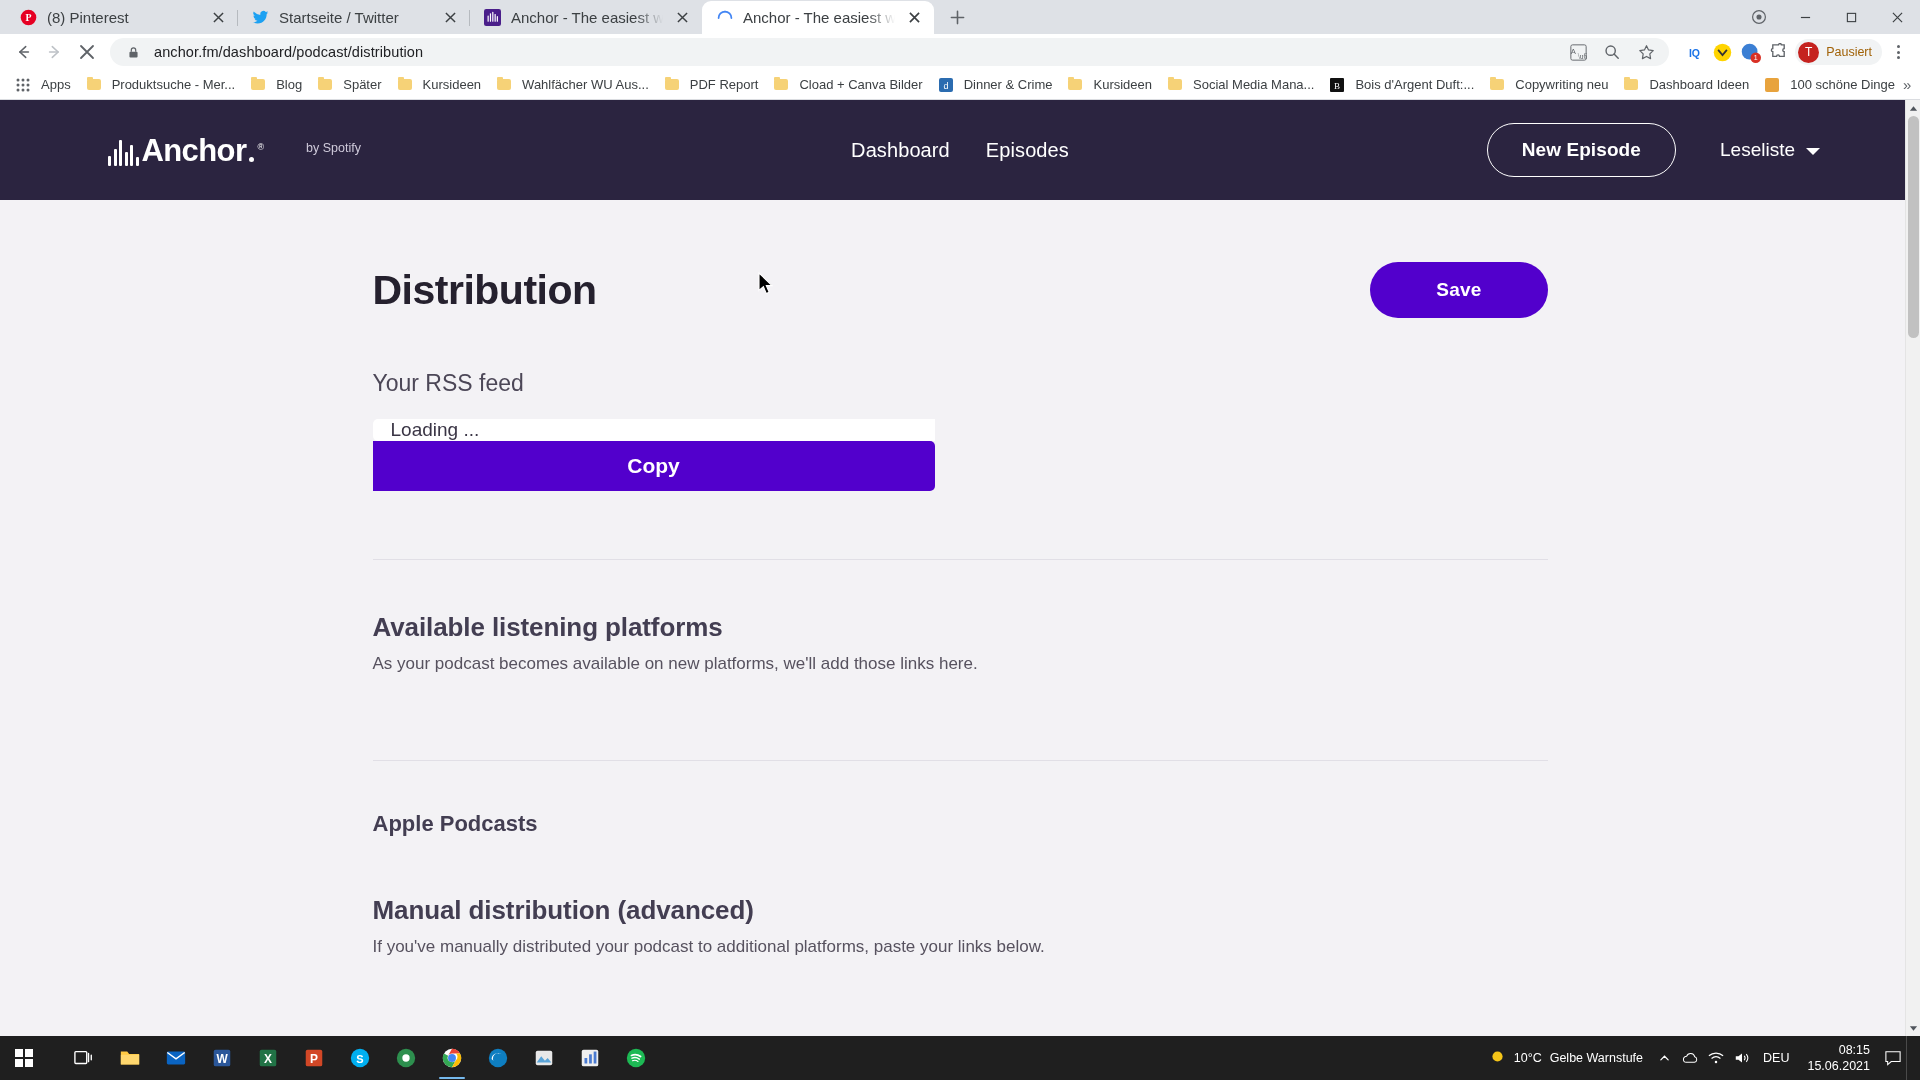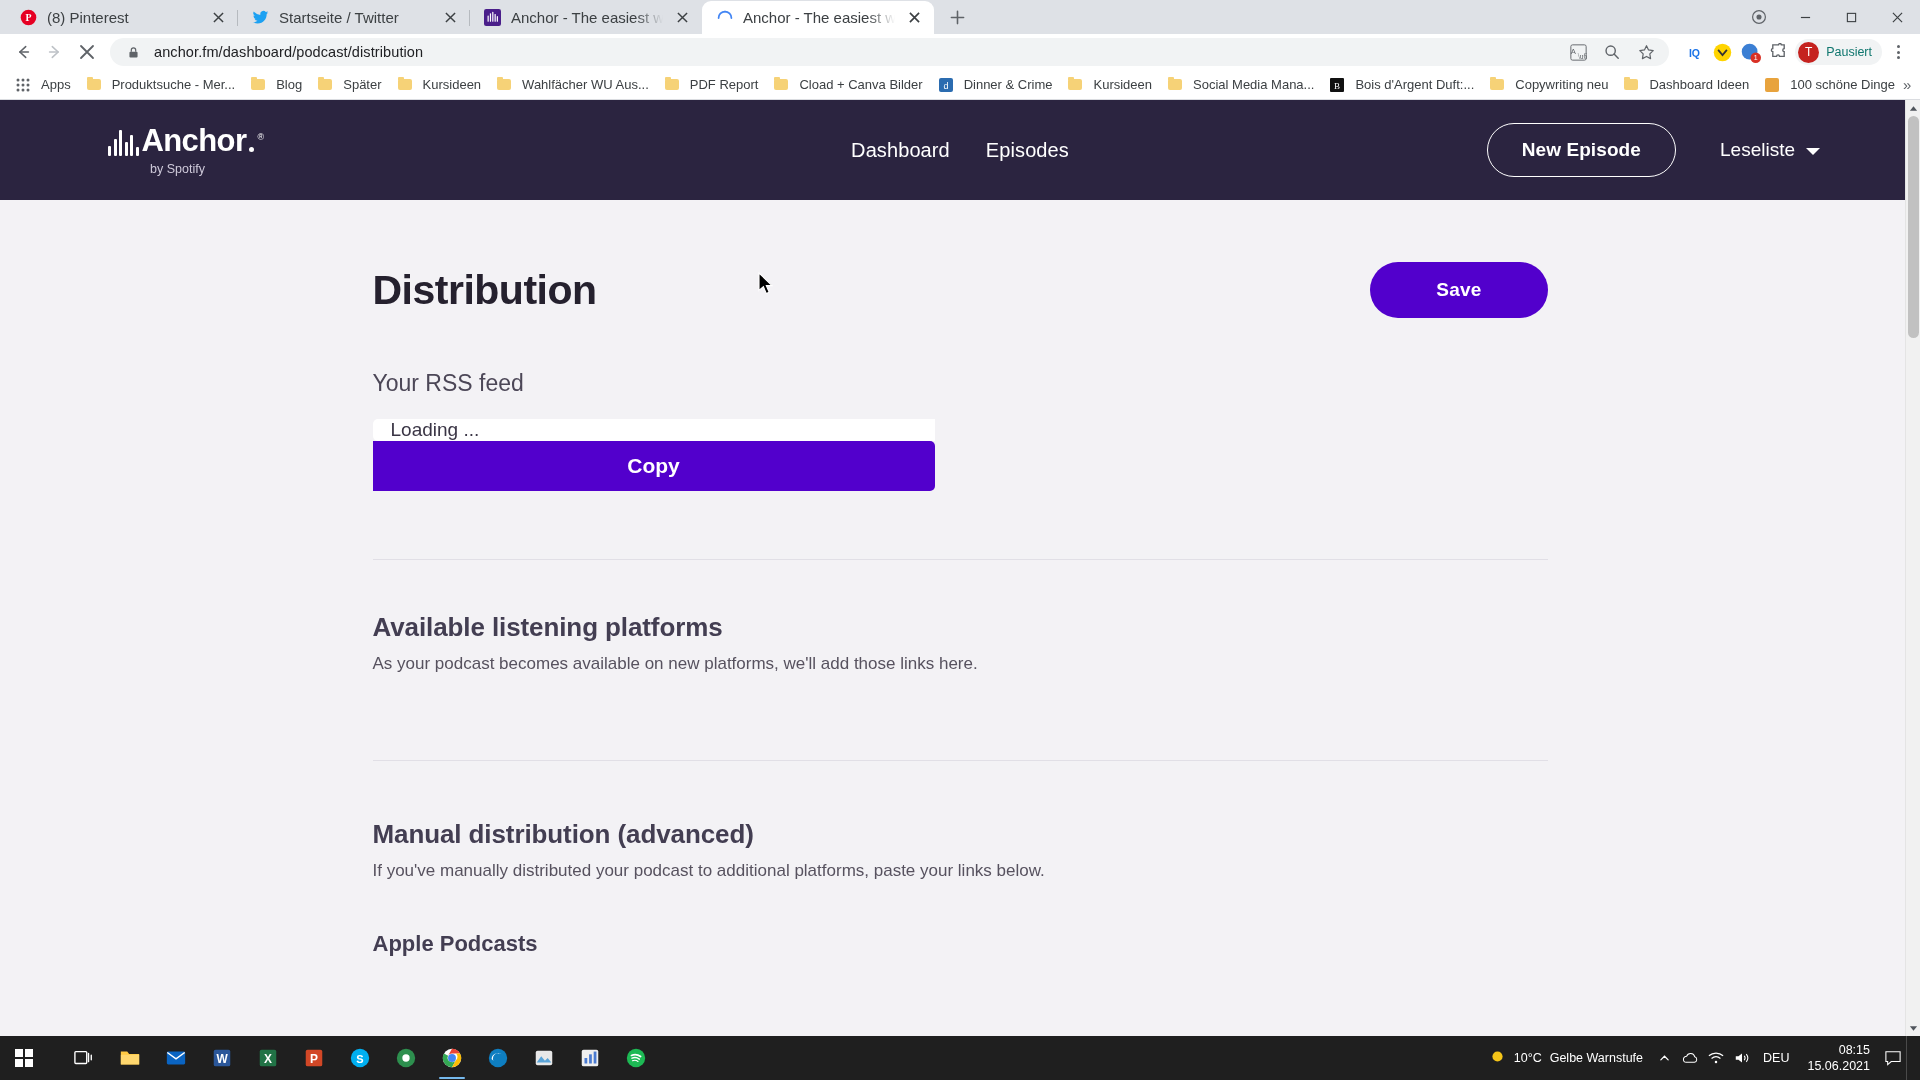--- a/index.html
+++ b/index.html
@@ -94,21 +94,21 @@
   .ext-icons { display: flex; align-items: center; gap: 6px; padding-left: 6px; }
   .avatar {
     height: 26px; display: flex; align-items: center; gap: 7px;
     background: #f1f3f4; border-radius: 13px; padding: 0 10px 0 3px;
     margin-left: 4px;
   }
   .avatar-circle {
     width: 21px; height: 21px; border-radius: 50%; background: #c5221f;
     color: #fff; font-size: 12px; display: flex; align-items: center; justify-content: center;
   }
-  .avatar-label { font-size: 12.5px; color: #0f766e; }
+  .avatar-label { font-size: 12.5px; color: #a16207; }
   .menu-dots { width: 28px; height: 28px; display: flex; flex-direction: column;
     align-items: center; justify-content: center; gap: 2.5px; }
   .menu-dots i { width: 3px; height: 3px; border-radius: 50%; background: #5f6368; display: block; }
 
   .bookmarks {
     height: 30px; background: #ffffff;
     display: flex; align-items: center; gap: 1px;
     padding: 0 8px;
     flex: 0 0 30px;
     border-bottom: 1px solid #dadce0;
@@ -133,21 +133,21 @@
 
   
   .viewport { flex: 1; position: relative; background: #f3f2f5; overflow: hidden; }
 
   .site-nav {
     height: 100px; background: #2b2440;
     display: flex; align-items: center;
     padding: 0 100px 0 108px;
     position: relative;
   }
-  .logo-wrap { display: flex; flex-direction: column; align-items: flex-start; }
+  .logo-wrap { display: flex; flex-direction: row; align-items: flex-start; }
   .logo-row { display: flex; align-items: flex-end; gap: 3px; }
   .logo-mark { display: flex; align-items: flex-end; gap: 2.5px; height: 28px; }
   .logo-mark i { width: 3px; background: #fff; border-radius: 1px; display: block; }
   .logo-word { font-size: 31px; font-weight: 700; color: #fff; letter-spacing: -.6px; line-height: 1; }
   .logo-dot { width: 5px; height: 5px; border-radius: 50%; background: #fff; margin-bottom: 4px; }
   .logo-reg { font-size: 9px; color: #fff; margin-bottom: 14px; }
   .logo-sub { font-size: 12.5px; color: #cfcada; margin-top: 6px; margin-left: 42px; }
 
   .nav-links {
     position: absolute; left: 50%; transform: translateX(-50%);
@@ -613,27 +613,27 @@
 
         <div class="divider"></div>
 
         <div style="margin-top:52px">
           <div class="block-title">Available listening platforms</div>
           <div class="block-desc">As your podcast becomes available on new platforms, we'll add those links here.</div>
         </div>
 
         <div class="divider" style="margin-top:86px"></div>
 
+        <div style="margin-top:50px">
+          <div class="sub-title">Apple Podcasts</div>
+        </div>
+
         <div style="margin-top:58px">
           <div class="block-title">Manual distribution (advanced)</div>
           <div class="block-desc">If you've manually distributed your podcast to additional platforms, paste your links below.</div>
-        </div>
-
-        <div style="margin-top:50px">
-          <div class="sub-title">Apple Podcasts</div>
         </div>
 
       </div>
     </div>
 
     <svg class="cursor" style="left:758px; top:172px;" width="17" height="25" viewBox="0 0 17 25">
       <path d="M1 1 L1 18.5 L5.4 14.6 L8.3 21.6 L11.2 20.3 L8.3 13.6 L14 13.6 Z" fill="#000" stroke="#fff" stroke-width="1.1"></path>
     </svg>
 
     <div class="scrollbar">

